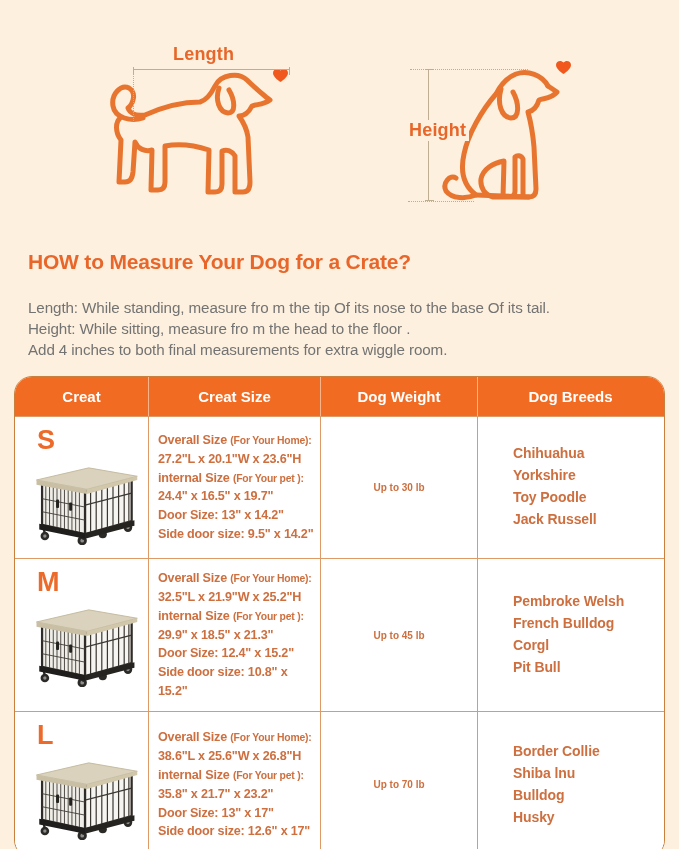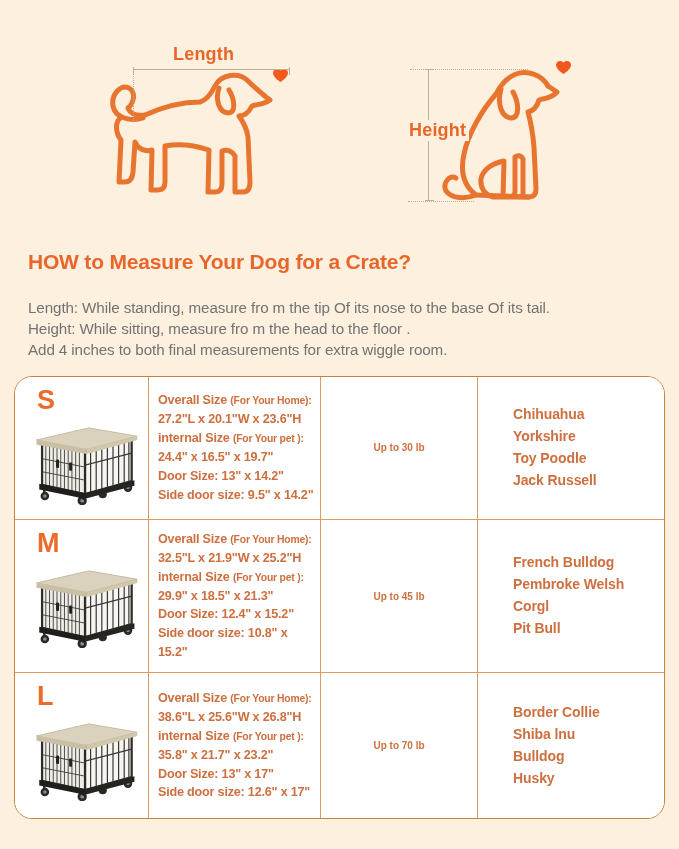--- a/index.html
+++ b/index.html
@@ -174,20 +174,26 @@
 </div>
 
 <h1 class="title">HOW to Measure Your Dog for a Crate?</h1>
 <div class="instructions">
   <div>Length: While standing, measure fro m the tip Of its nose to the base Of its tail.</div>
   <div>Height: While sitting, measure fro m the head to the floor .</div>
   <div>Add 4 inches to both final measurements for extra wiggle room.</div>
 </div>
 
 <div class="crate-table">
+  <div class="t-head">
+    <div class="h-cell">Creat</div>
+    <div class="h-cell">Creat Size</div>
+    <div class="h-cell">Dog Weight</div>
+    <div class="h-cell">Dog Breeds</div>
+  </div>
 
   <div class="t-row row-s">
     <div class="cell crate-cell">
       <span class="size-letter">S</span>
       <svg class="crate-pic" viewBox="0 0 120 100">
           <use href="#crate-graphic"></use>
         </svg>
     </div>
     <div class="cell size-cell">
       <div class="size-line"><span>Overall Size</span> <span class="note">(For Your Home):</span></div>
@@ -216,22 +222,22 @@
     <div class="cell size-cell">
       <div class="size-line"><span>Overall Size</span> <span class="note">(For Your Home):</span></div>
       <div class="size-line">32.5"L x 21.9"W x 25.2"H</div>
       <div class="size-line"><span>internal Size</span> <span class="note">(For Your pet ):</span></div>
       <div class="size-line">29.9" x 18.5" x 21.3"</div>
       <div class="size-line">Door Size: 12.4" x 15.2"</div>
       <div class="size-line">Side door size: 10.8" x 15.2"</div>
     </div>
     <div class="cell weight-cell">Up to 45 lb</div>
     <div class="cell breeds-cell">
+      <div class="breed-line">Pembroke Welsh</div>
       <div class="breed-line">French Bulldog</div>
-      <div class="breed-line">Pembroke Welsh</div>
       <div class="breed-line">Corgl</div>
       <div class="breed-line">Pit Bull</div>
     </div>
   </div>
 
   <div class="t-row row-l">
     <div class="cell crate-cell">
       <span class="size-letter">L</span>
       <svg class="crate-pic" viewBox="0 0 120 100">
           <use href="#crate-graphic"></use>

